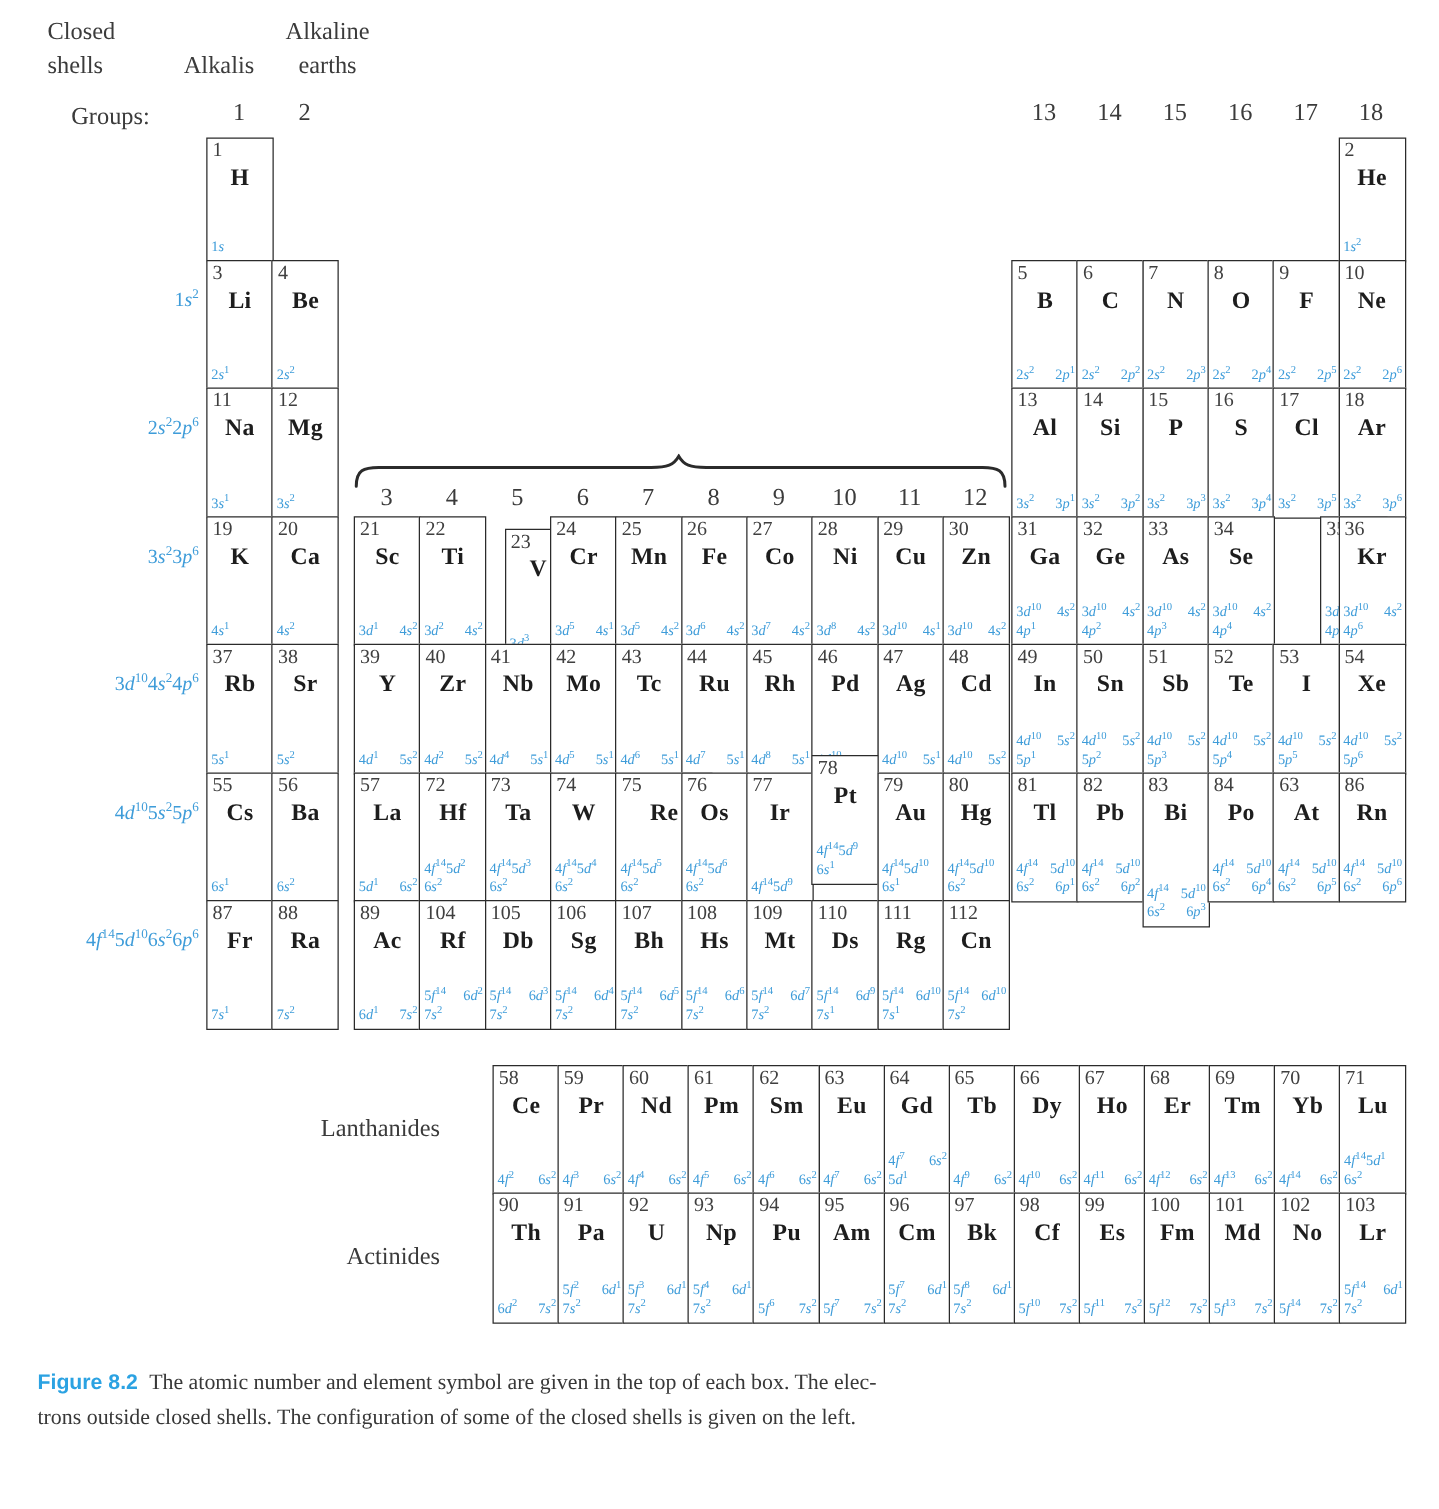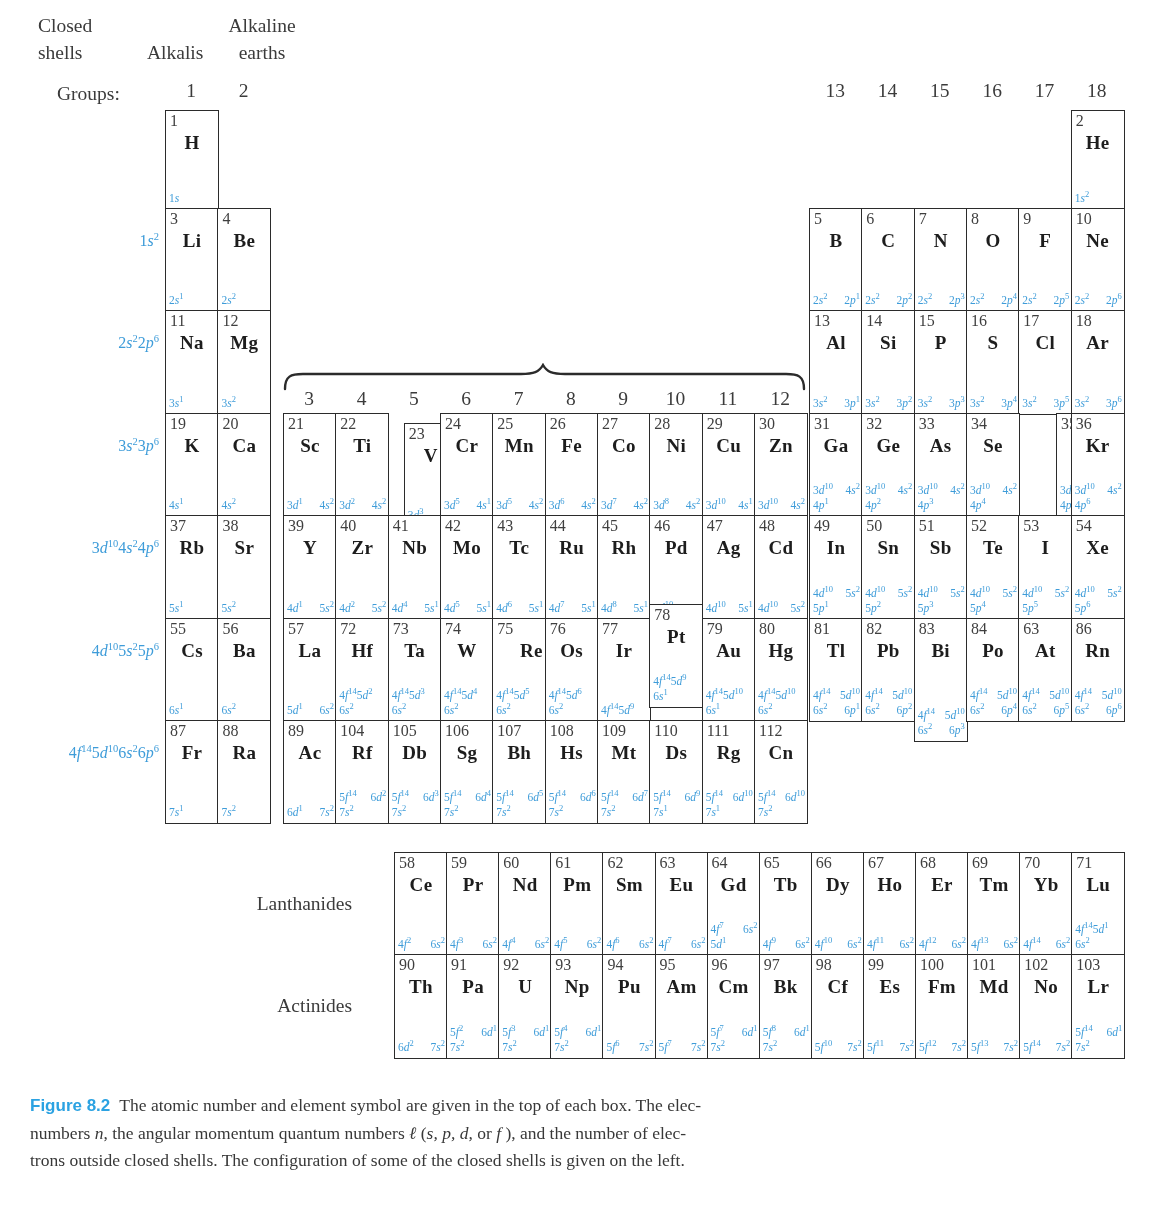--- a/index.html
+++ b/index.html
@@ -50,21 +50,20 @@
   <svg class="brace" width="523" height="28" viewBox="0 0 523 28">
     <path d="M2,26 C2,13 8,11 20,11 L238,11 C251,11 256,9 260,2 C264,9 269,11 282,11 L503,11 C515,11 521,13 521,26" fill="none" stroke="#2b2b2b" stroke-width="2.4" stroke-linecap="round"></path>
   </svg>
 
   <div class="hdr" style="left:150px;top:890px;width:202px;text-align:right;">Lanthanides</div>
 
   <div class="hdr" style="left:150px;top:992px;width:202px;text-align:right;">Actinides</div>
 
   <div class="cap" id="caption">
       <div class="cap-line"><span class="fig">Figure 8.2</span><span class="p">The atomic number and element symbol are given in the top of each box. The elec-</span></div>
-      <div class="cap-line"><span class="p">numbers </span><span class="i">n</span><span class="p">, the angular momentum quantum numbers </span><span class="i">ℓ</span><span class="p"> (</span><span class="i">s, p, d,</span><span class="p"> or </span><span class="i">f</span><span class="p"> ), and the number of elec-</span></div>
       <div class="cap-line"><span class="p">trons outside closed shells. The configuration of some of the closed shells is given on the left.</span></div>
     </div>
 <div class="ebox" style="left: 165px; top: 110px; width: 54px; height: 100px;">
       <div class="z">1</div>
       <div class="sym">H</div>
       <div class="conf">
         <div class="conf-line"><span>1<i>s</i></span></div>
       </div>
     </div>
     <div class="ebox" style="left: 1070.65px; top: 110px; width: 54px; height: 100px;">

